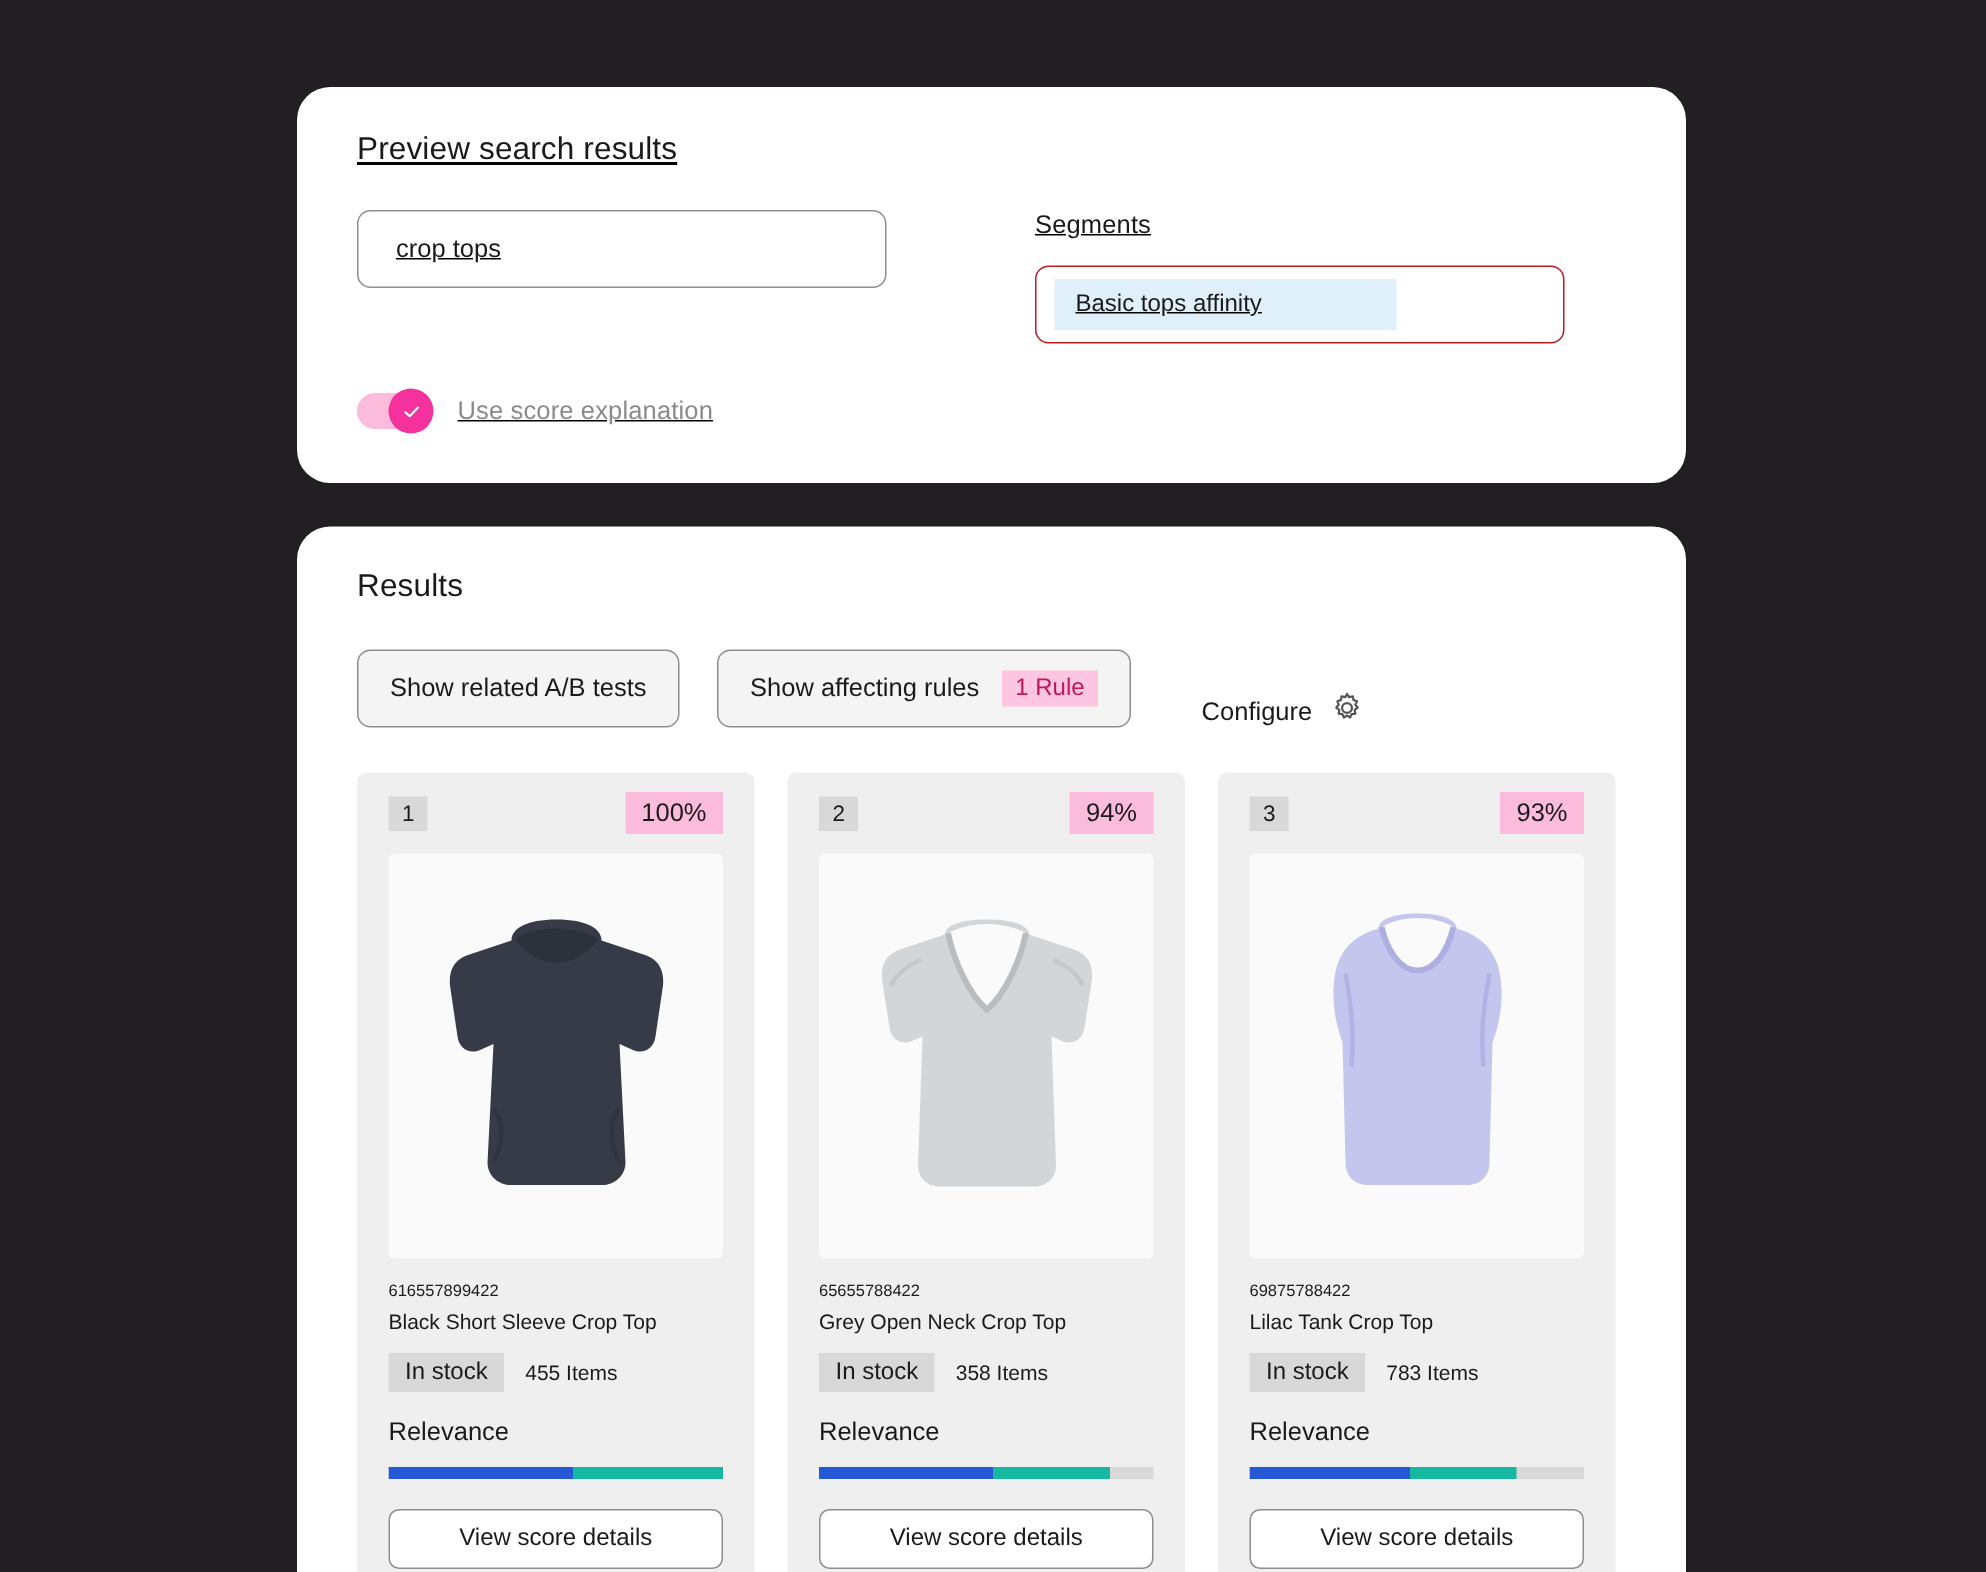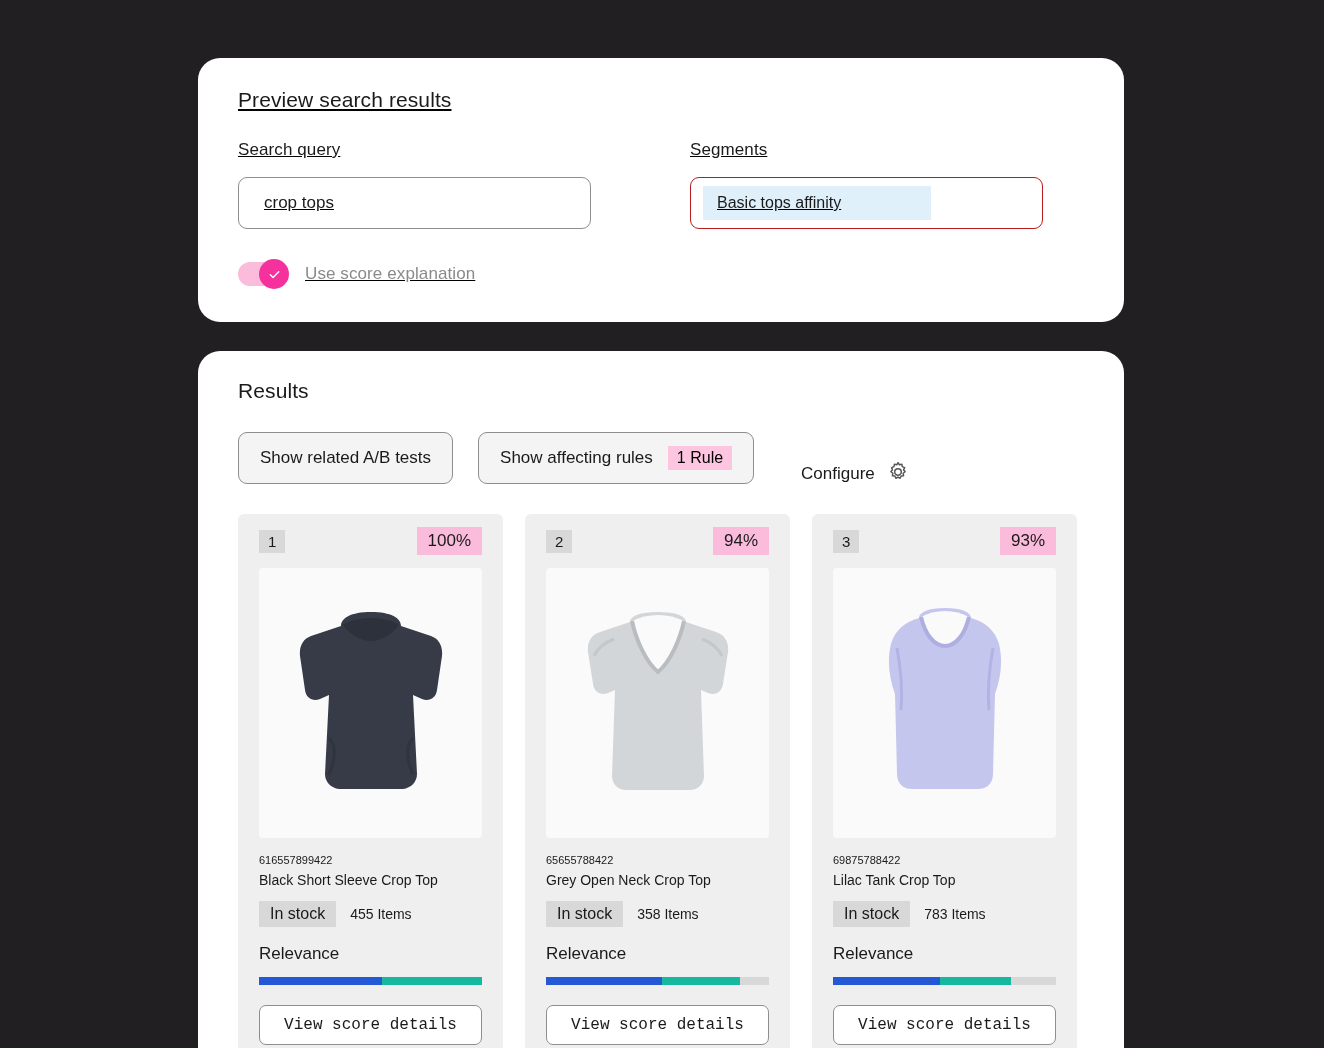--- a/index.html
+++ b/index.html
@@ -155,21 +155,21 @@
     padding: 0 21px;
     font-size: 17px;
     color: #1a1a1a;
     cursor: pointer;
     gap: 15px;
     font-family: "Liberation Sans", sans-serif;
   }
 
   .rule-badge {
     background: #fdc5e0;
-    color: #000000;
+    color: #be185d;
     font-size: 16px;
     padding: 3px 9px;
   }
 
   .configure {
     display: flex;
     align-items: center;
     gap: 12px;
     margin-left: 22px;
     cursor: pointer;
@@ -286,34 +286,33 @@
     margin-top: 20px;
     margin-bottom: 22px;
     height: 40px;
     width: 100%;
     border: 1px solid #8e8e8e;
     border-radius: 7px;
     background: #ffffff;
     font-size: 16px;
     color: #1a1a1a;
     cursor: pointer;
-    font-family: Liberation Mono, monospace;
+    font-family: Liberation Sans, sans-serif;
   }
 </style>
 </head>
 <body>
 
 <div class="page">
 
   <section class="panel panel-preview">
     <h1 class="panel-title">Preview search results</h1>
 
     <div class="form-row">
       <div class="form-col">
-        <div class="field-label">Search query</div>
         <div class="text-input" placeholder="Search query">crop tops</div>
       </div>
 
       <div class="form-col">
         <div class="field-label">Segments</div>
         <div class="segment-input">
           <span class="segment-chip">Basic tops affinity</span>
         </div>
       </div>
     </div>

